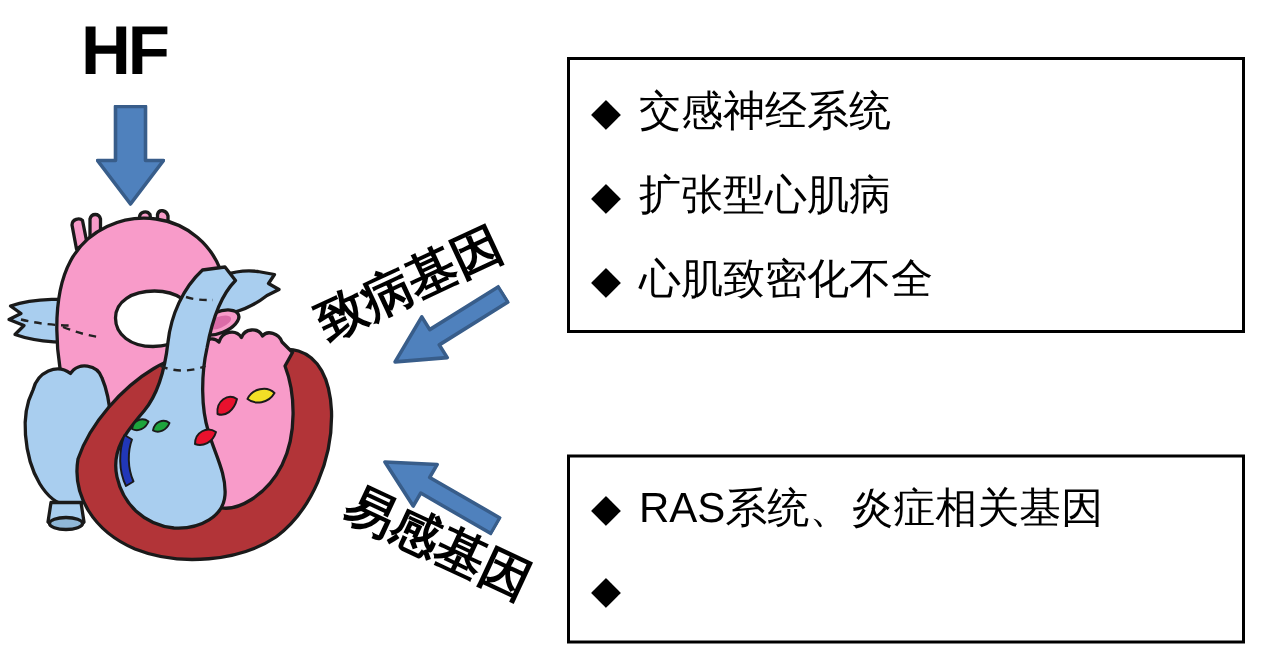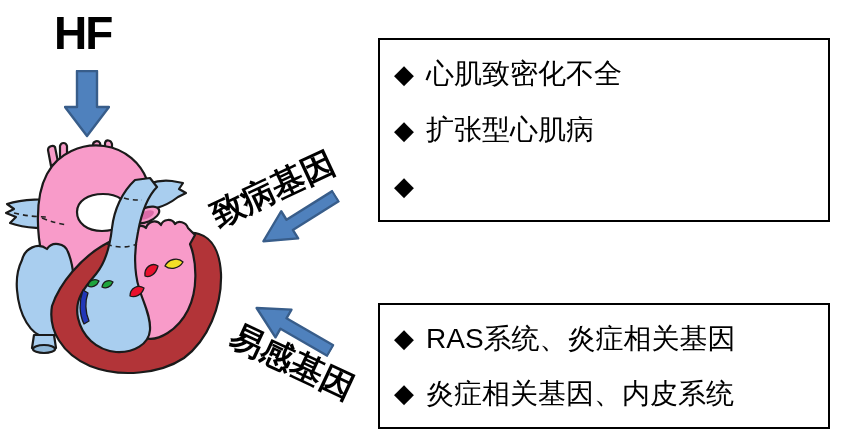--- a/index.html
+++ b/index.html
@@ -103,35 +103,35 @@
 
   <div id="label-susceptible" class="abs rot-label">易感基因</div>
 
   <svg id="arrow-susceptible" class="abs" viewBox="0 0 88 36">
     <path d="M1,12 L55,12 L55,2 L86,18 L55,34 L55,24 L1,24 Z" stroke="#385D8A" stroke-width="2.4" stroke-linejoin="round" fill="#4F81BD"></path>
   </svg>
 
   <div id="box-pathogenic" class="abs info-box">
     <div class="box-item">
       <span class="bullet">◆</span>
-      <span>心肌致密化不全</span>
+      <span>交感神经系统</span>
     </div>
     <div class="box-item">
       <span class="bullet">◆</span>
       <span>扩张型心肌病</span>
     </div>
     <div class="box-item">
       <span class="bullet">◆</span>
+      <span>心肌致密化不全</span>
     </div>
   </div>
 
   <div id="box-susceptible" class="abs info-box">
     <div class="box-item">
       <span class="bullet">◆</span>
       <span>RAS系统、炎症相关基因</span>
     </div>
     <div class="box-item">
       <span class="bullet">◆</span>
-      <span>炎症相关基因、内皮系统</span>
     </div>
   </div>
 
 </div>
 
 </body></html>

